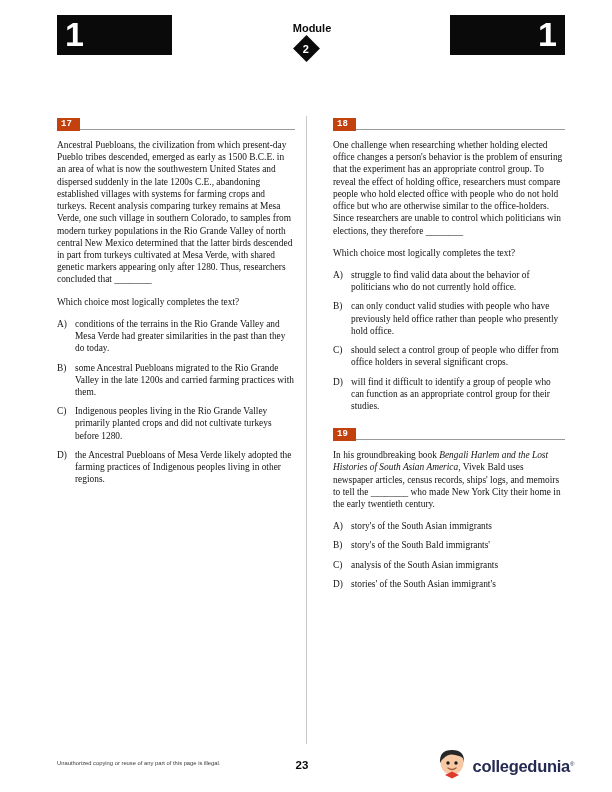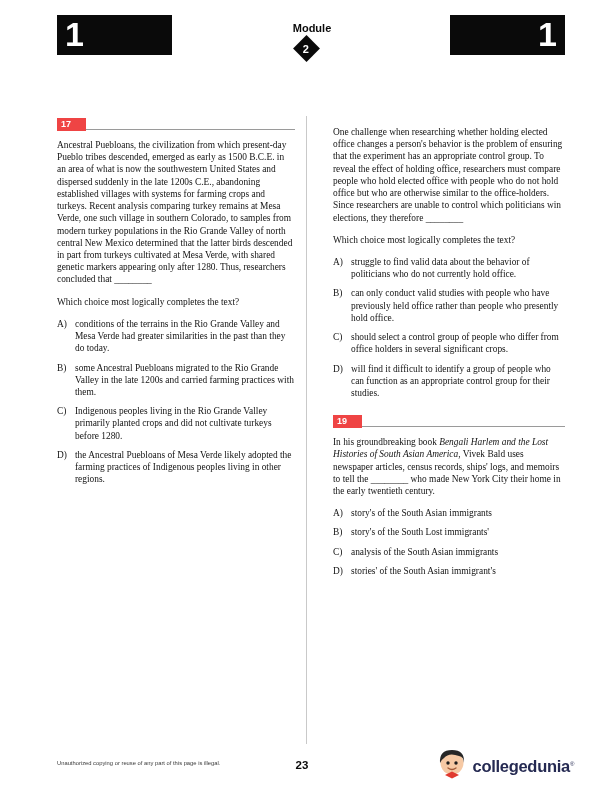--- a/index.html
+++ b/index.html
@@ -36,22 +36,22 @@
   .col { position:absolute; top:0; }
   .col-left  { left:0;    width:238px; }
   .col-right { left:276px; width:232px; }
   .col-divider {
     position:absolute; left:306px; top:116px; height:628px; width:1px; background:#c9c9c9;
   }
 
   
   .q-head { display:flex; align-items:flex-end; }
   .q-num {
-    background:#ef4444; color:#fff; font-family:Liberation Sans, sans-serif;
-    font-weight:bold; font-size:9px; line-height:13px; padding:0 15px 0 4px;
+    background:#c2410c; color:#fff; font-family:Liberation Mono, monospace;
+    font-weight:bold; font-size:9px; line-height:13px; padding:0 8px 0 4px;
     display:inline-block;
   }
   .q-rule { flex:1; height:1px; background:#9a9a9a; margin-bottom:1px; }
   .passage, .prompt, .choices { }
   .passage { margin-top:8px; font-size:9.4px; line-height:1.3; }
   .passage i { font-style:italic; }
   .prompt  { margin-top:10px; font-size:9.4px; line-height:1.3; }
   .choices { margin-top:10px; }
   .choice  { display:flex; margin-bottom:7px; font-size:9.4px; line-height:1.3; }
   .c-label { flex:0 0 18px; }
@@ -123,20 +123,24 @@
             <span class="c-label">D)</span>
             <span class="c-text">the Ancestral Puebloans of Mesa Verde likely adopted the farming practices of Indigenous peoples living in other regions.</span>
           </div>
         </div>
       </article>
     </section>
 
     <section class="col col-right">
 
       <article class="question">
+        <div class="q-head">
+          <span class="q-num">18</span>
+          <span class="q-rule"></span>
+        </div>
         <p class="passage">One challenge when researching whether holding elected office changes a person's behavior is the problem of ensuring that the experiment has an appropriate control group. To reveal the effect of holding office, researchers must compare people who hold elected office with people who do not hold office but who are otherwise similar to the office-holders. Since researchers are unable to control which politicians win elections, they therefore ________</p>
         <p class="prompt">Which choice most logically completes the text?</p>
         <div class="choices">
           <div class="choice">
             <span class="c-label">A)</span>
             <span class="c-text">struggle to find valid data about the behavior of politicians who do not currently hold office.</span>
           </div>
           <div class="choice">
             <span class="c-label">B)</span>
             <span class="c-text">can only conduct valid studies with people who have previously held office rather than people who presently hold office.</span>
@@ -158,21 +162,21 @@
           <span class="q-rule"></span>
         </div>
         <p class="passage"><span>In his groundbreaking book </span><i>Bengali Harlem and the Lost Histories of South Asian America</i><span>, Vivek Bald uses newspaper articles, census records, ships' logs, and memoirs to tell the ________ who made New York City their home in the early twentieth century.</span></p>
         <div class="choices">
           <div class="choice">
             <span class="c-label">A)</span>
             <span class="c-text">story's of the South Asian immigrants</span>
           </div>
           <div class="choice">
             <span class="c-label">B)</span>
-            <span class="c-text">story's of the South Lost immigrants'</span>
+            <span class="c-text">story's of the South Bald immigrants'</span>
           </div>
           <div class="choice">
             <span class="c-label">C)</span>
             <span class="c-text">analysis of the South Asian immigrants</span>
           </div>
           <div class="choice">
             <span class="c-label">D)</span>
             <span class="c-text">stories' of the South Asian immigrant's</span>
           </div>
         </div>

